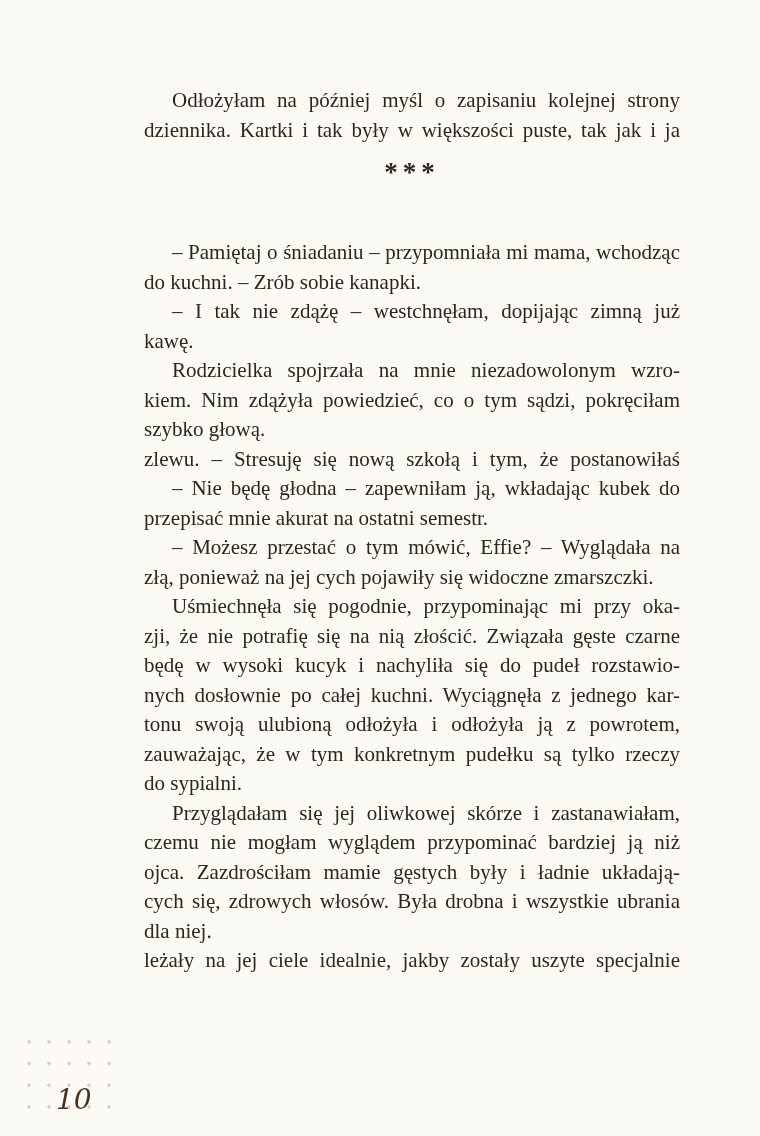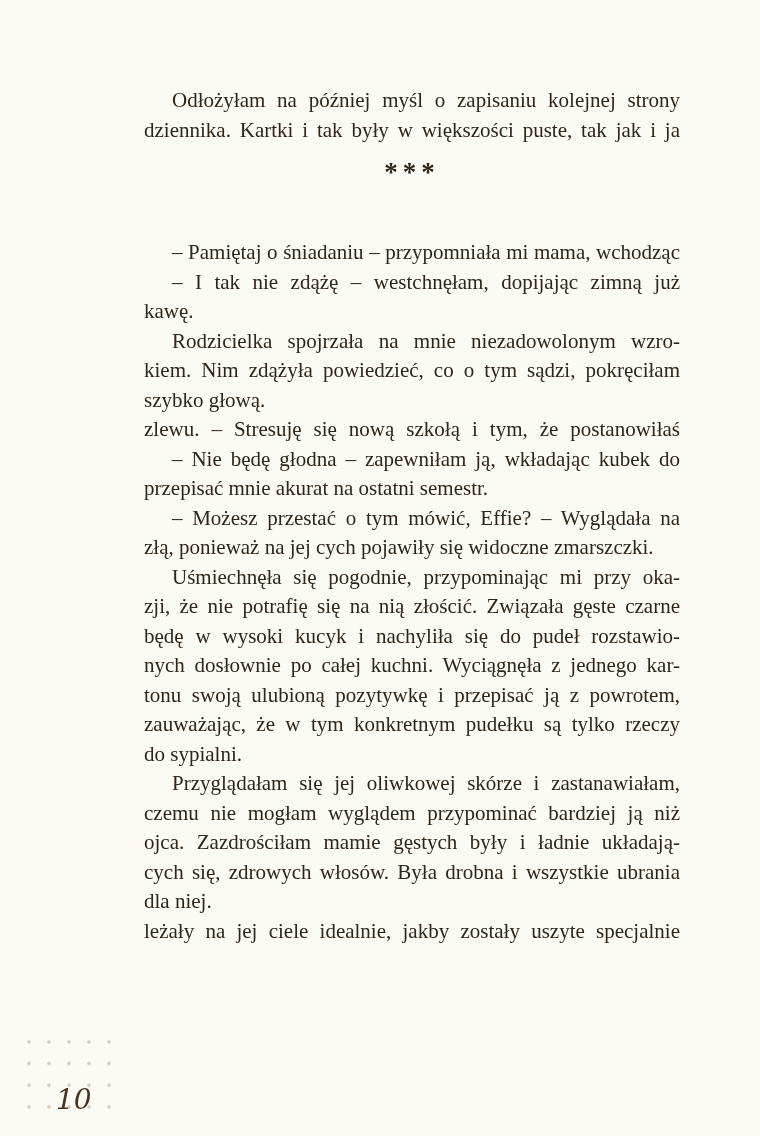--- a/index.html
+++ b/index.html
@@ -71,20 +71,21 @@
 
 <main class="page">
   <div class="text-block" id="text-block">
       <div class="paragraph">
         <div class="line first">Odłożyłam na później myśl o zapisaniu kolejnej strony</div>
         <div class="line">dziennika. Kartki i tak były w większości puste, tak jak i ja</div>
       </div>
       <div class="separator">***</div>
       <div class="paragraph">
         <div class="line first">– Pamiętaj o śniadaniu – przypomniała mi mama, wchodząc</div>
+        <div class="line last">do kuchni. – Zrób sobie kanapki.</div>
       </div>
       <div class="paragraph">
         <div class="line first">– I tak nie zdążę – westchnęłam, dopijając zimną już</div>
         <div class="line last">kawę.</div>
       </div>
       <div class="paragraph">
         <div class="line first">Rodzicielka spojrzała na mnie niezadowolonym wzro-</div>
         <div class="line">kiem. Nim zdążyła powiedzieć, co o tym sądzi, pokręciłam</div>
         <div class="line last">szybko głową.</div>
       </div>
@@ -95,21 +96,21 @@
       </div>
       <div class="paragraph">
         <div class="line first">– Możesz przestać o tym mówić, Effie? – Wyglądała na</div>
         <div class="line last">złą, ponieważ na jej cych pojawiły się widoczne zmarszczki.</div>
       </div>
       <div class="paragraph">
         <div class="line first">Uśmiechnęła się pogodnie, przypominając mi przy oka-</div>
         <div class="line">zji, że nie potrafię się na nią złościć. Związała gęste czarne</div>
         <div class="line">będę w wysoki kucyk i nachyliła się do pudeł rozstawio-</div>
         <div class="line">nych dosłownie po całej kuchni. Wyciągnęła z jednego kar-</div>
-        <div class="line">tonu swoją ulubioną pozytywkę i przepisać ją z powrotem,</div>
+        <div class="line">tonu swoją ulubioną odłożyła i odłożyła ją z powrotem,</div>
         <div class="line">zauważając, że w tym konkretnym pudełku są tylko rzeczy</div>
         <div class="line last">do sypialni.</div>
       </div>
       <div class="paragraph">
         <div class="line first">Przyglądałam się jej oliwkowej skórze i zastanawiałam,</div>
         <div class="line">czemu nie mogłam wyglądem przypominać bardziej ją niż</div>
         <div class="line">ojca. Zazdrościłam mamie gęstych były i ładnie układają-</div>
         <div class="line">cych się, zdrowych włosów. Była drobna i wszystkie ubrania</div>
         <div class="line last">dla niej.</div>
         <div class="line">leżały na jej ciele idealnie, jakby zostały uszyte specjalnie</div>

